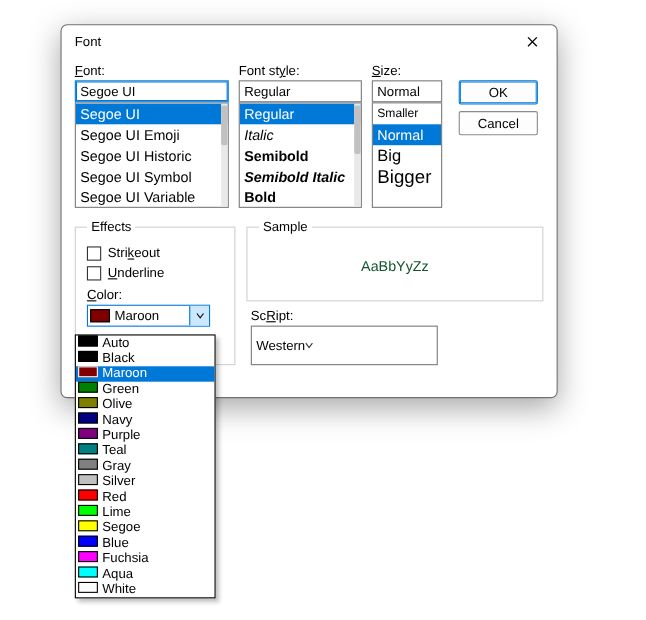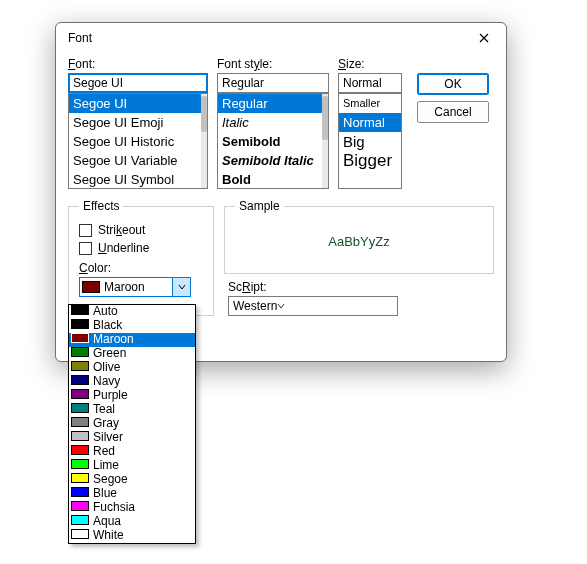--- a/index.html
+++ b/index.html
@@ -50,21 +50,21 @@
   .combo { width: 112px; height:20px; border:1px solid #7a7a7a; display:flex; align-items:center; padding: 0 0 0 2px; background:#fff; position:relative; }
   .combo.open { border:1px solid #0078d7; }
   .swatch { width:18px; height:12px; border:1px solid #000; margin-right:4px; }
   .combo .arrow { position:absolute; right:0; top:0; bottom:0; width:18px; background:#e1e1e1; display:flex; align-items:center; justify-content:center; border-left:1px solid #adadad;}
   .combo.open .arrow { background:#cce8ff; border-left:1px solid #0078d7;}
   .arrow svg { width:8px; height:8px;}
   .sample { flex:1; }
   .sample-inner { height: 32px; display:flex; align-items:center; justify-content:center; margin: 6px 8px; }
   .sample-text { color:#14532d; font-size:13px; }
   .scriptrow { margin-top: 6px; padding-left: 4px; }
-  .scriptcombo { width: 170px; height:20px; border:1px solid #7a7a7a; display:flex; align-items:center; padding:0 4px; position:relative; background:#fff;}
+  .scriptcombo { width: 170px; height:36px; border:1px solid #7a7a7a; display:flex; align-items:center; padding:0 4px; position:relative; background:#fff;}
 
   
   .dropdown {
     position:absolute;
     left: 68px;
     top: 304px;
     width: 128px;
     border:1px solid #000;
     background:#fff;
     box-shadow: 3px 3px 4px rgba(0,0,0,0.25);
@@ -91,22 +91,22 @@
 
   <div class="body">
     <div class="row1">
       <div class="col font">
         <span class="label"><span class="u">F</span>ont:</span>
         <input class="tb sel" value="Segoe UI" style="">
         <div class="listbox" id="font-list">
           <div class="li sel">Segoe UI</div>
             <div class="li">Segoe UI Emoji</div>
             <div class="li">Segoe UI Historic</div>
+            <div class="li">Segoe UI Symbol</div>
             <div class="li">Segoe UI Variable</div>
-            <div class="li">Segoe UI Symbol</div>
             <div class="sbar">
               <div class="thumb" style="top:2px; height:36px;"></div>
             </div>
         </div>
       </div>
 
       <div class="col style">
         <span class="label">Font st<span class="u">y</span>le:</span>
         <input class="tb" value="Regular" style="">
         <div class="listbox" id="style-list">

